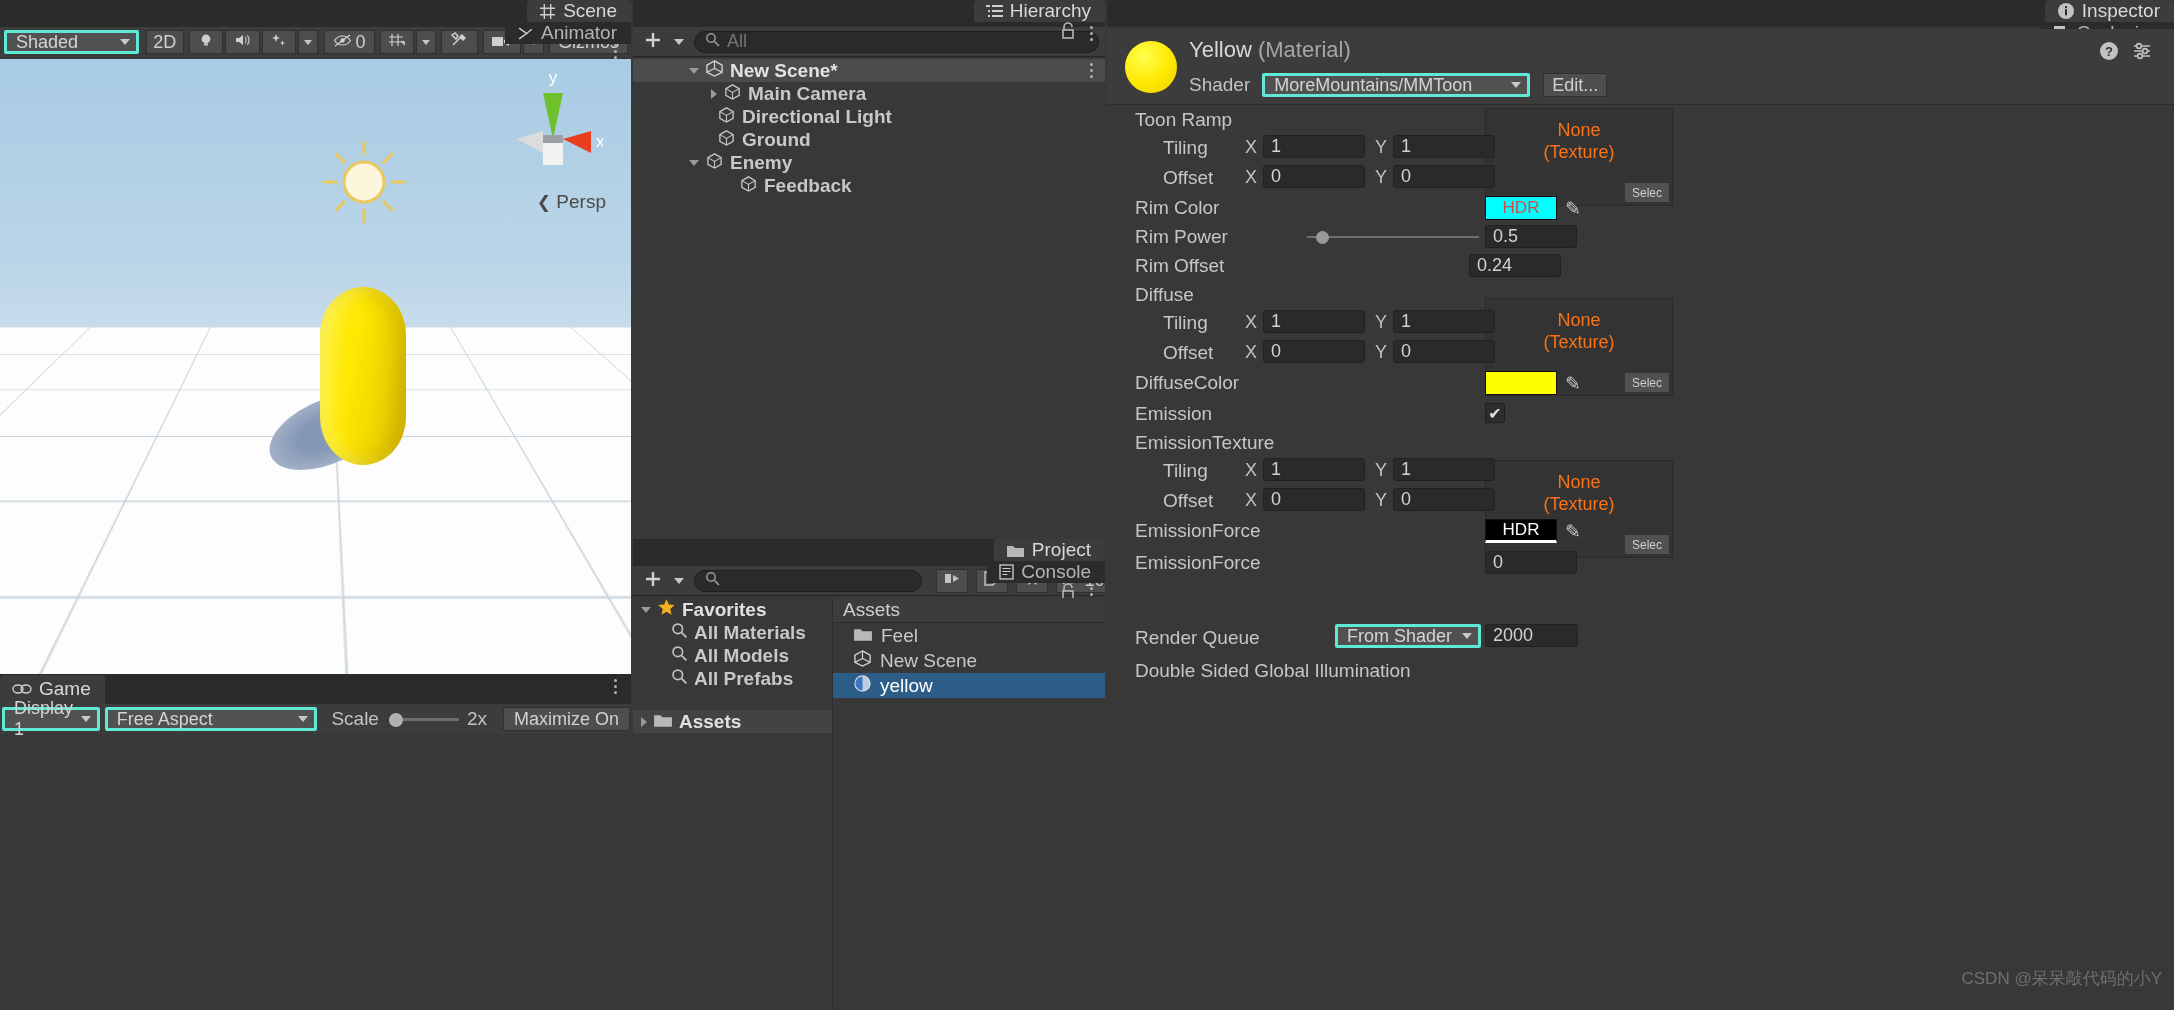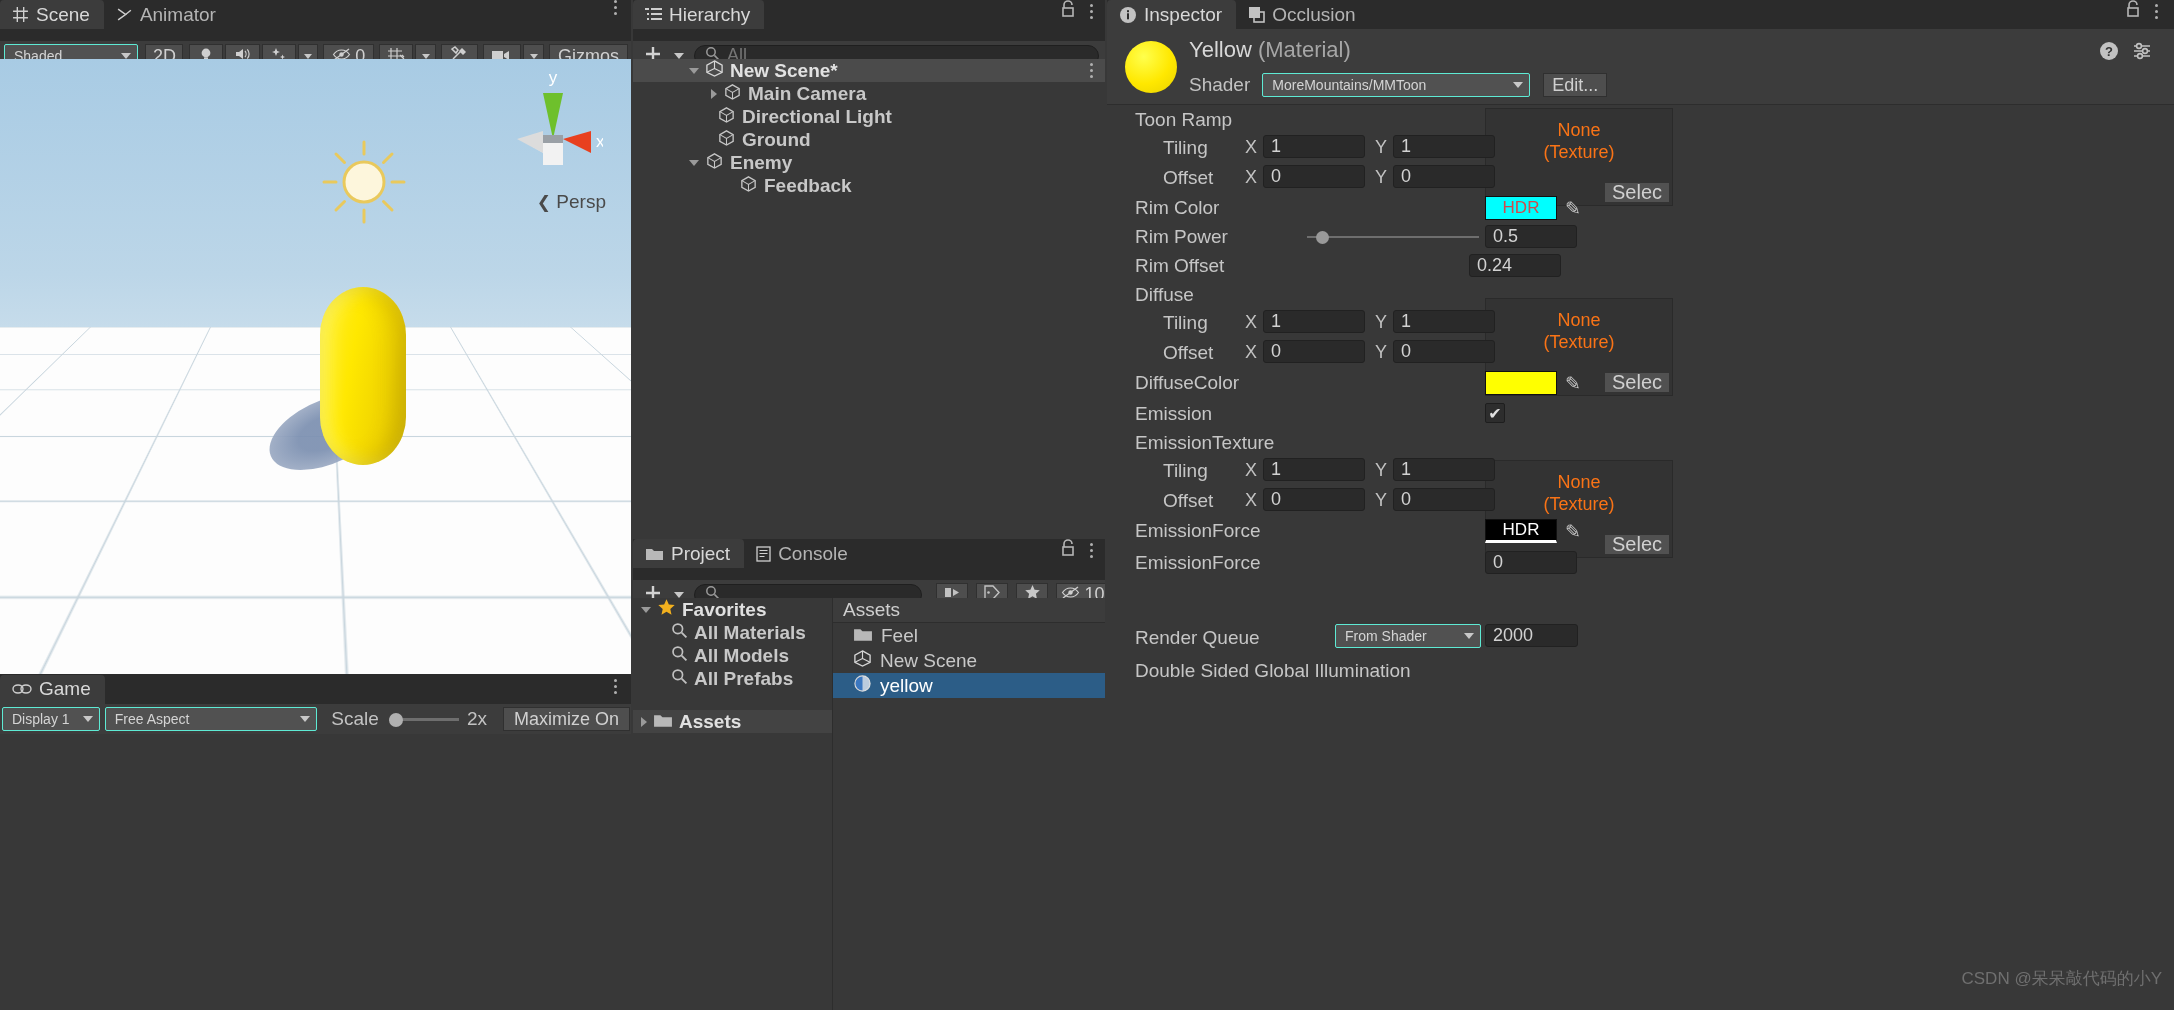--- a/index.html
+++ b/index.html
@@ -8,22 +8,23 @@
     background: #383838;
     font-family: "Liberation Sans", sans-serif;
     color: #c4c4c4;
     overflow: hidden;
   }
   body { position: relative; font-size: 19px; }
 
   
   .panel { position: absolute; background:#383838; overflow:hidden; }
   .tabbar {
-    height: 41px; background:#2b2b2b; display:flex; align-items:flex-start;
+    height: 27px; background:#2b2b2b; display:flex; align-items:flex-end;
     position:relative;
+    flex-direction:column;
   }
   .tab {
     height: 29px; display:flex; align-items:center; gap:7px;
     padding: 0 14px 0 12px; font-size:19px; color:#b4b4b4;
     background:#2b2b2b; white-space:nowrap;
   }
   .tab.active { background:#3c3c3c; color:#d8d8d8; border-top-left-radius:4px; border-top-right-radius:4px;}
   .tab .ic { display:inline-flex; align-items:center; }
   .tabbar-right { margin-left:auto; display:flex; align-items:center; gap:14px; padding:0 12px 5px 0; }
 
@@ -32,23 +33,23 @@
     border-bottom:1px solid #242424;
   }
   .tbtn {
     height:24px; display:flex; align-items:center; justify-content:center;
     background:#4e4e4e; border:1px solid #303030; color:#d0d0d0;
     font-size:18px; padding:0 8px; margin:0 1px;
   }
   .tsep { width:8px; }
 
   .dropdown {
-    background:#515151; border:1px solid #5eead4; height:24px;
+    background:#515151; border:3px solid #5eead4; height:24px;
     display:flex; align-items:center; padding:0 6px 0 9px; color:#d4d4d4;
-    font-size:14px; border-radius:2px;
+    font-size:18px; border-radius:2px;
   }
   .caret { width:0;height:0;border-left:5px solid transparent;border-right:5px solid transparent;border-top:6px solid #c8c8c8; margin-left:7px;}
   .caret.sm { border-left-width:4px;border-right-width:4px;border-top-width:5px;}
 
   .searchbox {
     flex:1; height:22px; background:#2a2a2a; border:1px solid #1f1f1f;
     border-radius:11px; display:flex; align-items:center; gap:7px;
     padding: 0 10px; color:#757575; font-size:18px;
   }
   .kebab { display:flex; flex-direction:column; gap:3px; align-items:center; cursor:pointer;}
@@ -125,21 +126,21 @@
   .prow .name { position:absolute; left:28px; top:3px; font-size:19px; color:#c6c6c6; white-space:nowrap;}
   .prow .name.ind { left:56px; }
   .field {
     position:absolute; height:23px; background:#2a2a2a; border:1px solid #212121;
     border-radius:3px; color:#d2d2d2; font-size:18px; display:flex; align-items:center;
     padding-left:7px;
   }
   .axis { position:absolute; font-size:18px; color:#c2c2c2; top:3px;}
   .texbox { position:absolute; background:#333; border:1px solid #2a2a2a; }
   .texbox .none { position:absolute; left:0; right:0; top:10px; text-align:center; font-size:18px; color:#f97316; line-height:22px;}
-  .selbtn { position:absolute; right:2px; bottom:2px; height:21px; background:#515151; border:1px solid #333; font-size:20px; color:#d0d0d0; display:flex; align-items:center; padding:0 7px;}
+  .selbtn { position:absolute; right:2px; bottom:2px; height:21px; background:#515151; border:1px solid #333; font-size:12px; color:#d0d0d0; display:flex; align-items:center; padding:0 7px;}
   .swatch { position:absolute; height:24px; border:1px solid #111; display:flex; align-items:center; justify-content:center; font-size:17px; }
   .eyedrop { position:absolute; font-size:19px; color:#c8c8c8; }
   .slider { position:absolute; height:2px; background:#6e6e6e; }
   .knob { position:absolute; width:13px; height:13px; border-radius:50%; background:#999; }
   .checkbox { position:absolute; width:20px; height:20px; background:#2d2d2d; border:1px solid #1e1e1e; border-radius:2px; display:flex; align-items:center; justify-content:center; color:#e0e0e0; font-size:16px;}
   .watermark { position:absolute; right:12px; bottom:20px; color:#6f6f6f; font-size:17px; }
 </style>
 </head>
 <body>
 

